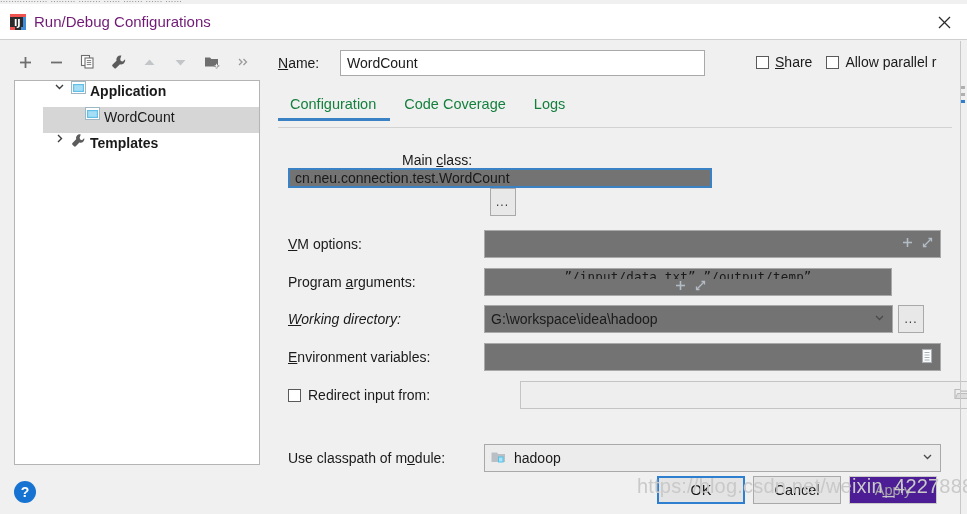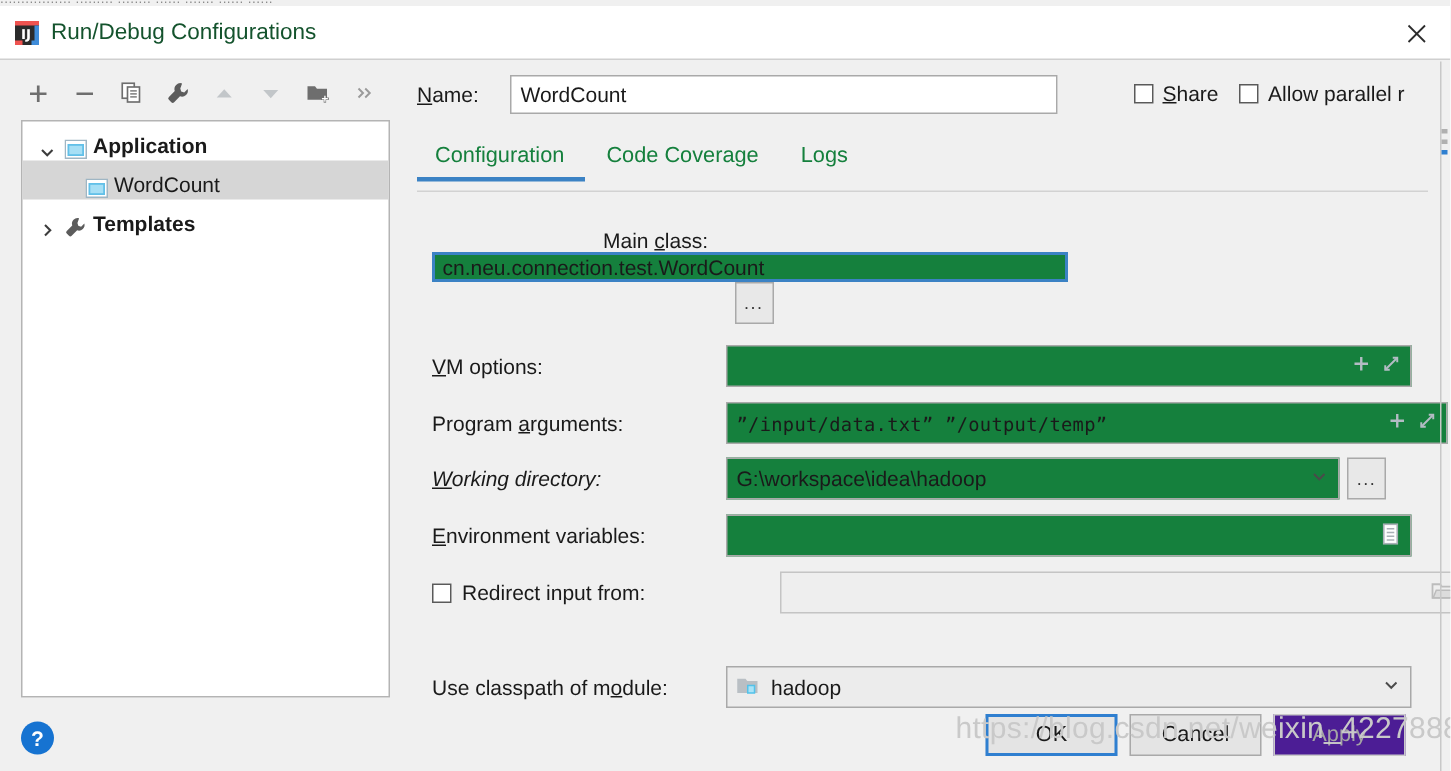--- a/index.html
+++ b/index.html
@@ -33,21 +33,21 @@
   .titlebar {
     position: absolute; left: 0; top: 4px; width: 967px; height: 36px;
     background: #ffffff;
     border-bottom: 1px solid #cfcfcf;
   }
   .title-icon {
     position: absolute; left: 10px; top: 10px; width: 16px; height: 16px;
   }
   .title-text {
     position: absolute; left: 34px; top: 8px;
-    font-size: 15px; color: #14532d;
+    font-size: 15px; color: #701a75;
     line-height: 20px;
   }
   .close-btn {
     position: absolute; right: 0px; top: 0px; width: 46px; height: 36px;
     display: flex; align-items: center; justify-content: center;
     cursor: default;
   }
   .close-btn svg { display: block; }
 
   
@@ -62,26 +62,27 @@
 
   
   .tree-panel {
     position: absolute; left: 14px; top: 80px;
     width: 246px; height: 385px;
     background: #ffffff;
     border: 1px solid #b4b4b4;
     overflow: hidden;
   }
   .tree-row {
-    display: flex; align-items: flex-end;
+    display: flex; align-items: flex-start;
     height: 26px;
     padding-left: 6px;
     font-size: 14px;
     color: #1a1a1a;
     white-space: nowrap;
+    margin-left: 28px;
   }
   .tree-row.selected { background: #d6d6d6; }
   .tree-row.lvl1 { font-weight: bold; }
   .tree-row.lvl2 { padding-left: 40px; }
   .twisty { width: 20px; display: flex; align-items: center; justify-content: center; }
   .tree-icon { width: 18px; display: flex; align-items: center; justify-content: center; margin-right: 3px; }
   .tree-label { line-height: 20px; }
 
   
   .name-row {
@@ -146,21 +147,21 @@
   .flabel {
     font-size: 14px; color: #1a1a1a;
     white-space: nowrap;
   }
   .flabel u { text-decoration: underline; }
 
   .field {
     position: relative;
     height: 28px;
     border: 1px solid #a9a9a9;
-    background: #15803d;
+    background: #737373;
     display: flex; align-items: center;
     padding: 0 6px;
     font-size: 14px; color: #1a1a1a;
   }
   .field.focused { border: 2px solid #3b82c4; padding: 0 5px; }
   .field.combo { background: #ececec; border-color: #a9a9a9; }
   .field.disabled { background: #eeeeee; border-color: #c4c4c4; color: #9a9a9a; }
   .field .val { flex: 1; white-space: nowrap; overflow: hidden; }
   .field .val.mono {
     font-family: "DejaVu Sans Mono", "Liberation Mono", monospace;
@@ -406,21 +407,21 @@
               <polyline points="7.5,2.5 10.5,2.5 10.5,5.5" fill="none" stroke="#b3bcc4" stroke-width="1.3"></polyline>
               <polyline points="5.5,10.5 2.5,10.5 2.5,7.5" fill="none" stroke="#b3bcc4" stroke-width="1.3"></polyline>
             </svg>
           </span>
         </span>
       </span>
     </div>
 
     <div class="frow" style="left:10px; top:128px;">
       <span class="flabel" style="width:196px;">Program <u>a</u>rguments:</span>
-      <span class="field" style="width:481px;">
+      <span class="field" style="width:408px;flex-direction:column;">
         <span class="val mono">”/input/data.txt” ”/output/temp”</span>
         <span class="adorn">
           <span>
             <svg width="13" height="13" viewBox="0 0 13 13">
               <line x1="6.5" y1="2" x2="6.5" y2="11" stroke="#b3bcc4" stroke-width="1.6"></line>
               <line x1="2" y1="6.5" x2="11" y2="6.5" stroke="#b3bcc4" stroke-width="1.6"></line>
             </svg>
           </span>
           <span>
             <svg width="13" height="13" viewBox="0 0 13 13">

